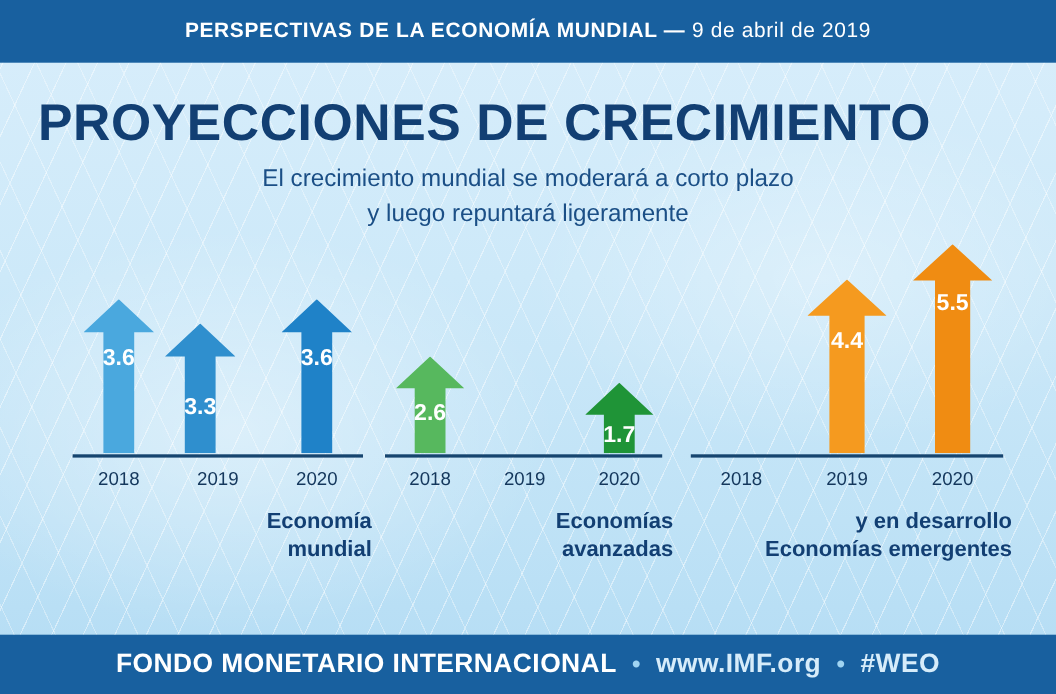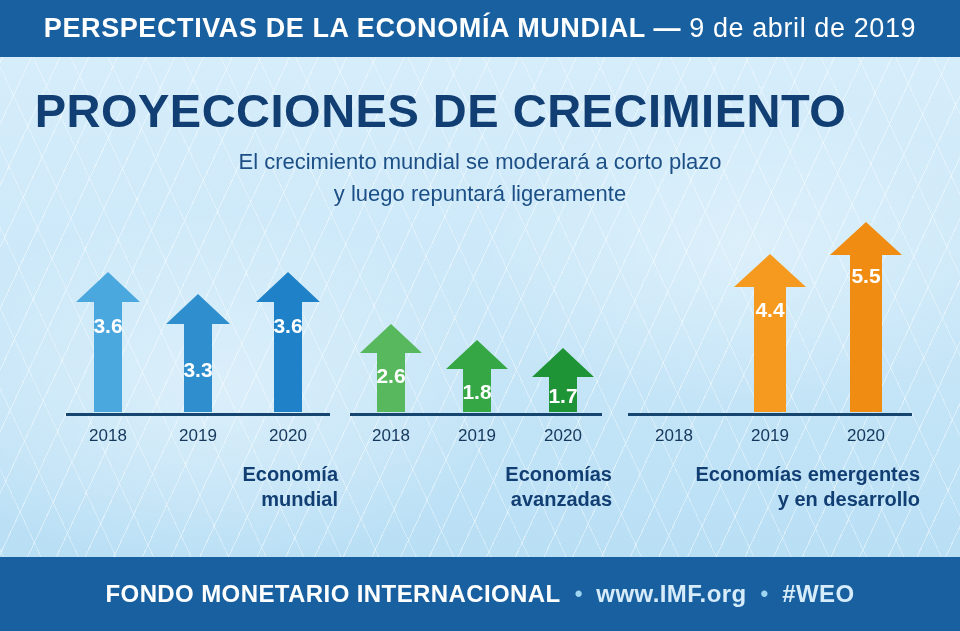--- a/index.html
+++ b/index.html
@@ -37,21 +37,21 @@
     left: 0; top: 0;
     width: 960px;
     height: 57px;
     background: #18609f;
     display: flex;
     align-items: center;
     justify-content: center;
   }
   .topbar-text {
     color: #ffffff;
-    font-size: 27px;
+    font-size: 19px;
     font-weight: bold;
     letter-spacing: 0.6px;
     text-align: center;
     white-space: nowrap;
   }
   .topbar-text .light { font-weight: normal; }
   
   .title {
     position: absolute;
     top: 86px;
@@ -137,21 +137,21 @@
     font-size: 20px;
     font-weight: bold;
     line-height: 1.25;
   }
   
   .footer {
     position: absolute;
     left: 0;
     bottom: 0;
     width: 960px;
-    height: 74px;
+    height: 54px;
     background: #18609f;
     display: flex;
     align-items: center;
     justify-content: center;
     gap: 14px;
   }
   .footer-text {
     color: #ffffff;
     font-size: 24px;
     font-weight: bold;
@@ -184,21 +184,21 @@
   <div class="groups">
 
     <div class="group" style="left:58px; width:280px; height:290px;">
       <div class="bars">
         <div class="arrow" style="left:18px; width:64px;">
           <svg width="64" height="140" viewBox="0 0 64 140" aria-hidden="true">
             <polygon points="32,0 64,30 46,30 46,140 18,140 18,30 0,30" fill="#4aa8de"></polygon>
           </svg>
           <div class="val" style="top:42px;">3.6</div>
         </div>
-        <div class="arrow" style="left:108px; width:64px;">
+        <div class="arrow" style="left:92px; width:64px;">
           <svg width="64" height="118" viewBox="0 0 64 118" aria-hidden="true">
             <polygon points="32,0 64,30 46,30 46,118 18,118 18,30 0,30" fill="#2f8fce"></polygon>
           </svg>
           <div class="val" style="top:64px;">3.3</div>
         </div>
         <div class="arrow" style="left:198px; width:64px;">
           <svg width="64" height="140" viewBox="0 0 64 140" aria-hidden="true">
             <polygon points="32,0 64,30 46,30 46,140 18,140 18,30 0,30" fill="#1f82c8"></polygon>
           </svg>
           <div class="val" style="top:42px;">3.6</div>
@@ -217,26 +217,20 @@
     </div>
 
     <div class="group" style="left:348px; width:264px; height:290px;">
       <div class="bars">
         <div class="arrow" style="left:12px; width:62px;">
           <svg width="62" height="88" viewBox="0 0 62 88" aria-hidden="true">
             <polygon points="31,0 62,29 45,29 45,88 17,88 17,29 0,29" fill="#57b85e"></polygon>
           </svg>
           <div class="val" style="top:40px;">2.6</div>
         </div>
-        <div class="arrow" style="left:98px; width:62px;">
-          <svg width="62" height="72" viewBox="0 0 62 72" aria-hidden="true">
-            <polygon points="31,0 62,29 45,29 45,72 17,72 17,29 0,29" fill="#35a745"></polygon>
-          </svg>
-          <div class="val" style="top:40px;">1.8</div>
-        </div>
         <div class="arrow" style="left:184px; width:62px;">
           <svg width="62" height="64" viewBox="0 0 62 64" aria-hidden="true">
             <polygon points="31,0 62,29 45,29 45,64 17,64 17,29 0,29" fill="#1f9437"></polygon>
           </svg>
           <div class="val" style="top:36px;">1.7</div>
         </div>
       </div>
       <div class="axis" style="left:2px; width:252px;"></div>
       <div class="ticks">
         <div class="tick" style="left:3px; width:80px;">2018</div>
@@ -264,22 +258,22 @@
           <div class="val" style="top:42px;">5.5</div>
         </div>
       </div>
       <div class="axis" style="left:8px; width:284px;"></div>
       <div class="ticks">
         <div class="tick" style="left:14px; width:80px;">2018</div>
         <div class="tick" style="left:110px; width:80px;">2019</div>
         <div class="tick" style="left:206px; width:80px;">2020</div>
       </div>
       <div class="glabel">
+        <div>y en desarrollo</div>
         <div>Economías emergentes</div>
-        <div>y en desarrollo</div>
       </div>
     </div>
 
   </div>
 
   <div class="footer">
     <span class="footer-text">FONDO MONETARIO INTERNACIONAL</span>
     <span class="footer-dot">•</span>
     <span class="footer-text footer-link">www.IMF.org</span>
     <span class="footer-dot">•</span>

